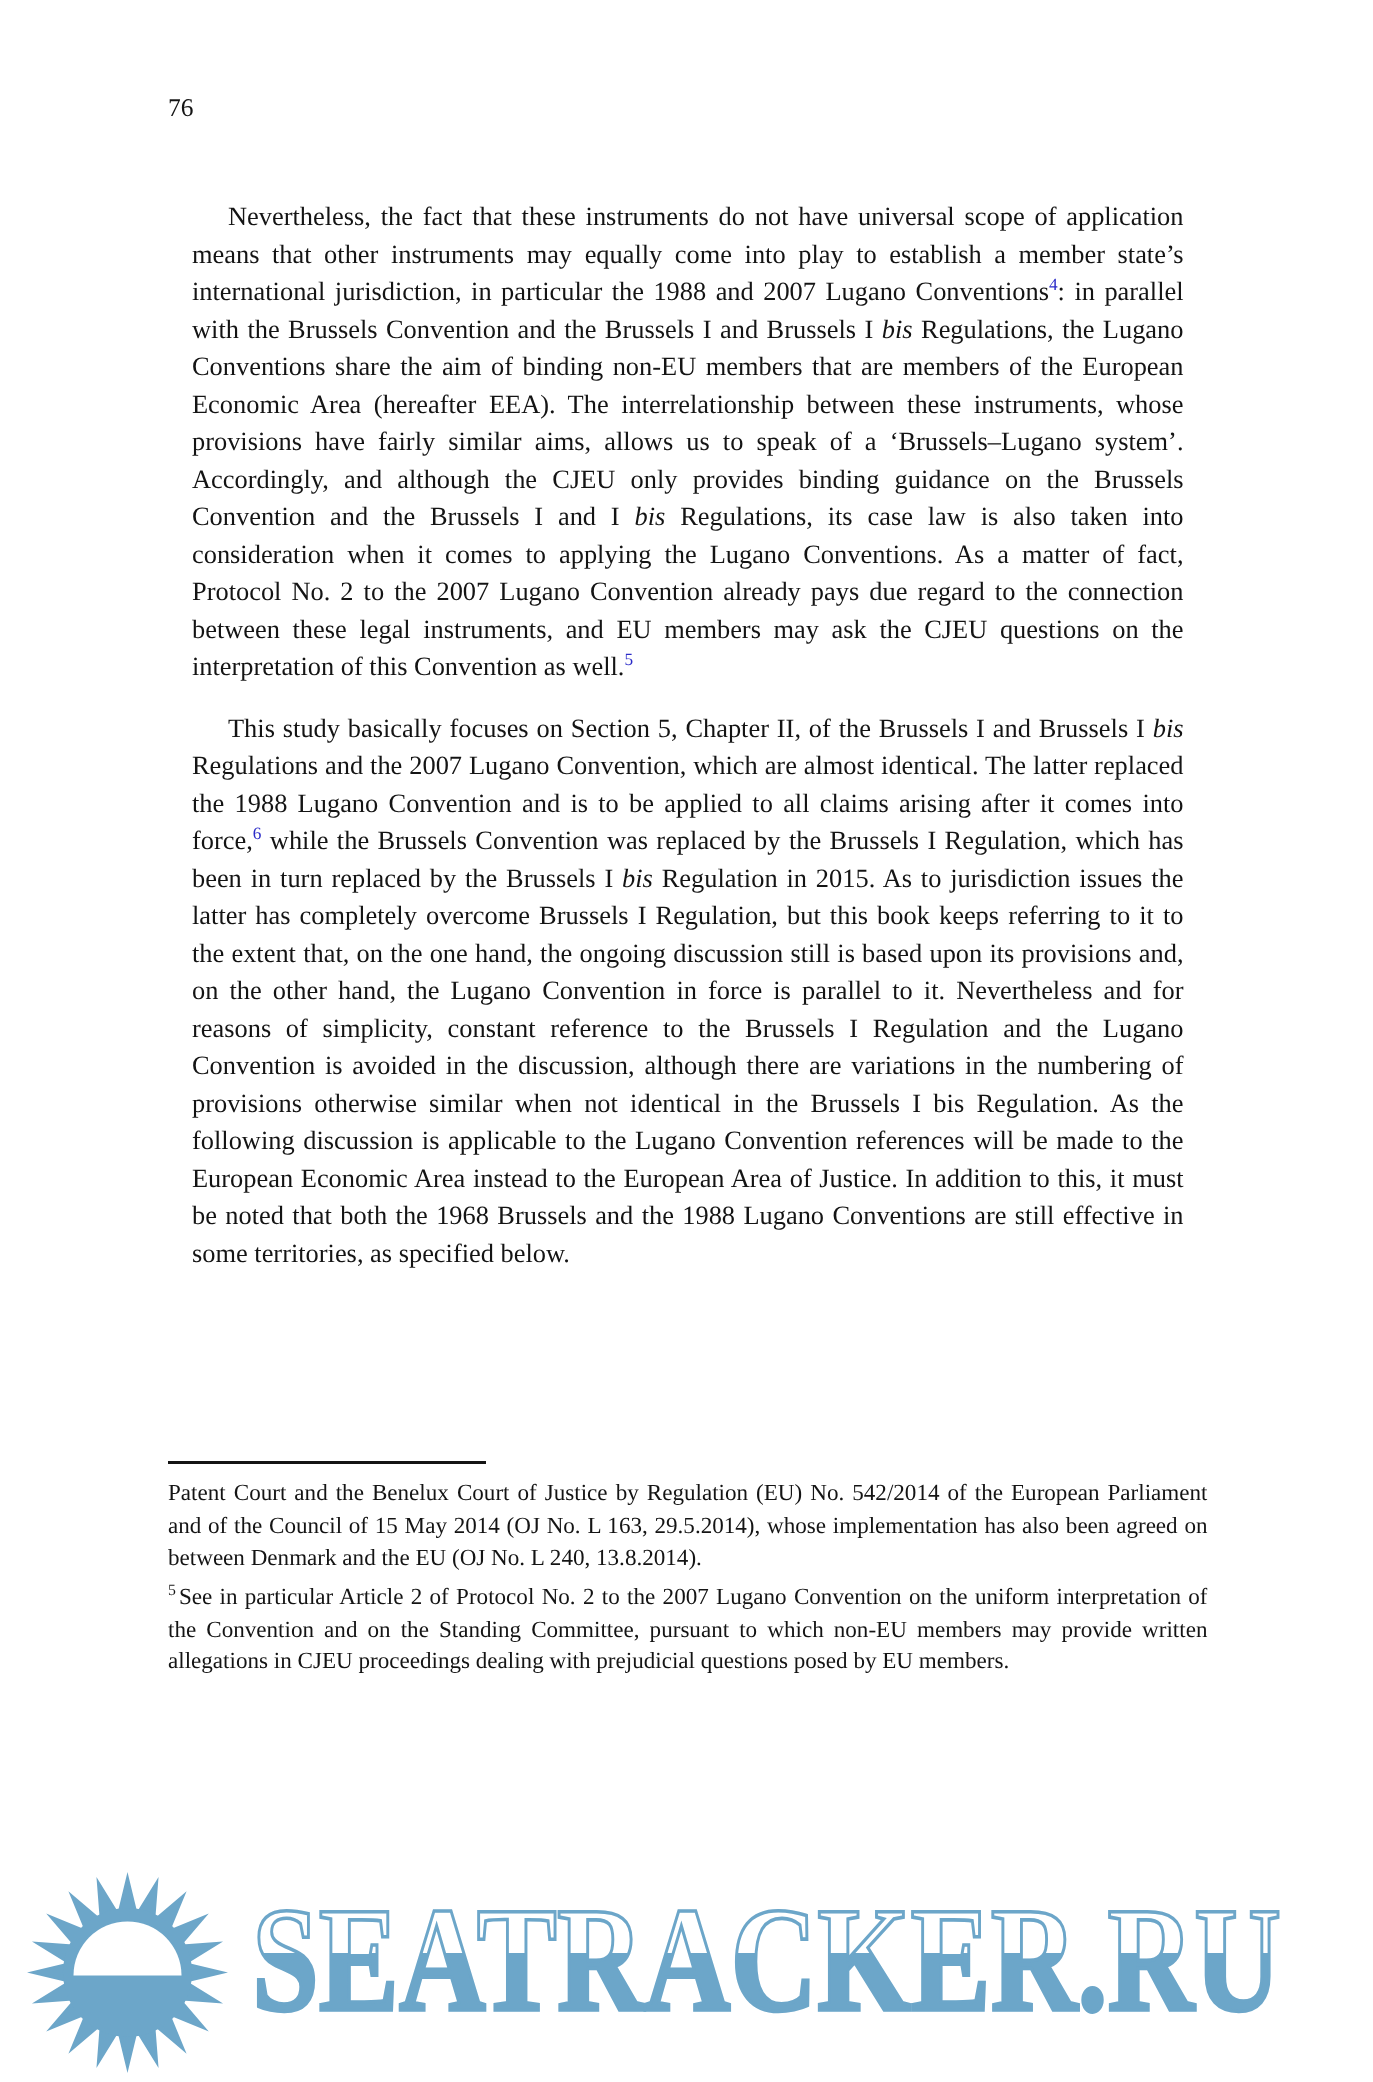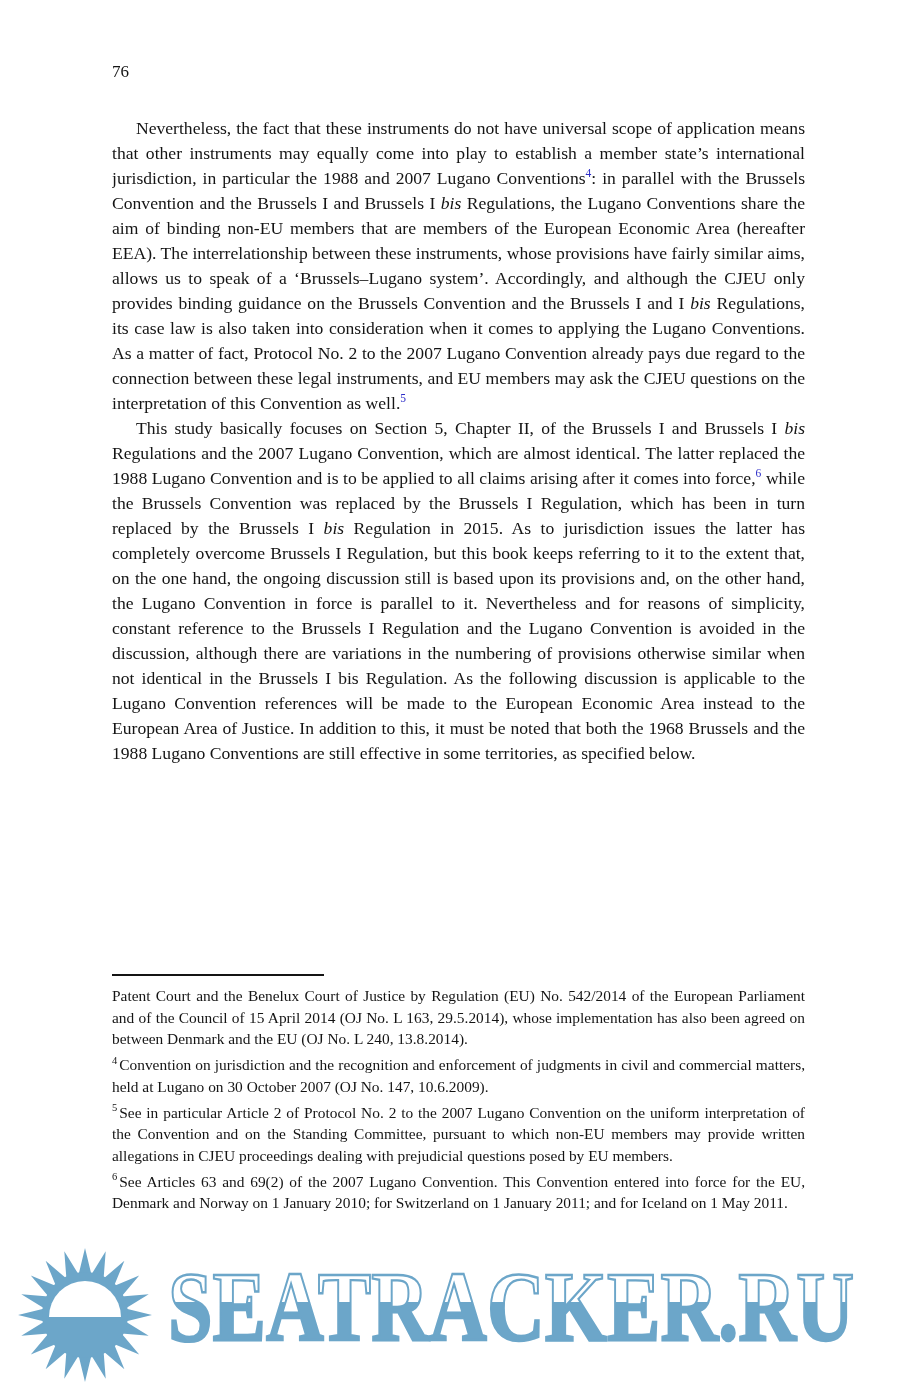--- a/index.html
+++ b/index.html
@@ -14,21 +14,21 @@
     display:flex;justify-content:space-between;align-items:center;
     font-size:17px;
   }
   .running-head{white-space:nowrap;}
   .chapter-num{margin-right:15px;}
   
   .bodytext{
     position:absolute;top:116px;left:112px;width:693px;height:848px;
     font-size:17.6px;line-height:25px;text-align:justify;overflow:hidden;
   }
-  .bodytext p{margin:0;text-indent:24px;}
+  .bodytext p{margin:16px;text-indent:24px;}
   sup.fn-ref{
     color:var(--ref-blue,#2b2bc8);
     font-size:11.5px;line-height:0;vertical-align:super;
   }
   
   .fn-sep{
     position:absolute;top:974px;left:112px;width:212px;height:0;
     border-top:2px solid #141414;
   }
   .footnotes{
@@ -58,24 +58,22 @@
   </div>
 
   <div class="bodytext">
     <p><span>Nevertheless, the fact that these instruments do not have universal scope of application means that other instruments may equally come into play to establish a member state’s international jurisdiction, in particular the 1988 and 2007 Lugano Conventions</span><sup class="fn-ref">4</sup><span>: in parallel with the Brussels Convention and the Brussels I and Brussels I </span><i>bis</i><span> Regulations, the Lugano Conventions share the aim of binding non-EU members that are members of the European Economic Area (hereafter EEA). The interrelationship between these instruments, whose provisions have fairly similar aims, allows us to speak of a ‘Brussels–Lugano system’. Accordingly, and although the CJEU only provides binding guidance on the Brussels Convention and the Brussels I and I </span><i>bis</i><span> Regulations, its case law is also taken into consideration when it comes to applying the Lugano Conventions. As a matter of fact, Protocol No. 2 to the 2007 Lugano Convention already pays due regard to the connection between these legal instruments, and EU members may ask the CJEU questions on the interpretation of this Convention as well.</span><sup class="fn-ref">5</sup></p>
     <p><span>This study basically focuses on Section 5, Chapter II, of the Brussels I and Brussels I </span><i>bis</i><span> Regulations and the 2007 Lugano Convention, which are almost identical. The latter replaced the 1988 Lugano Convention and is to be applied to all claims arising after it comes into force,</span><sup class="fn-ref">6</sup><span> while the Brussels Convention was replaced by the Brussels I Regulation, which has been in turn replaced by the Brussels I </span><i>bis</i><span> Regulation in 2015. As to jurisdiction issues the latter has completely overcome Brussels I Regulation, but this book keeps referring to it to the extent that, on the one hand, the ongoing discussion still is based upon its provisions and, on the other hand, the Lugano Convention in force is parallel to it. Nevertheless and for reasons of simplicity, constant reference to the Brussels I Regulation and the Lugano Convention is avoided in the discussion, although there are variations in the numbering of provisions otherwise similar when not identical in the Brussels I bis Regulation. As the following discussion is applicable to the Lugano Convention references will be made to the European Economic Area instead to the European Area of Justice. In addition to this, it must be noted that both the 1968 Brussels and the 1988 Lugano Conventions are still effective in some territories, as specified below.</span></p>
   </div>
 
   <div class="fn-sep"></div>
 
   <div class="footnotes">
-    <p>Patent Court and the Benelux Court of Justice by Regulation (EU) No. 542/2014 of the European Parliament and of the Council of 15 April 2014 (OJ No. L 163, 29.5.2014), whose implementation has also been agreed on between Denmark and the EU (OJ No. L 240, 13.8.2014).</p>
-    <p><sup class="fn-marker">4</sup><span>Convention on jurisdiction and the recognition and enforcement of judgments in civil and commercial matters, held at Lugano on 30 October 2007 (OJ No. 147, 10.6.2009).</span></p>
+    <p>Patent Court and the Benelux Court of Justice by Regulation (EU) No. 542/2014 of the European Parliament and of the Council of 15 May 2014 (OJ No. L 163, 29.5.2014), whose implementation has also been agreed on between Denmark and the EU (OJ No. L 240, 13.8.2014).</p>
     <p><sup class="fn-marker">5</sup><span>See in particular Article 2 of Protocol No. 2 to the 2007 Lugano Convention on the uniform interpretation of the Convention and on the Standing Committee, pursuant to which non-EU members may provide written allegations in CJEU proceedings dealing with prejudicial questions posed by EU members.</span></p>
-    <p><sup class="fn-marker">6</sup><span>See Articles 63 and 69(2) of the 2007 Lugano Convention. This Convention entered into force for the EU, Denmark and Norway on 1 January 2010; for Switzerland on 1 January 2011; and for Iceland on 1 May 2011.</span></p>
   </div>
 
   <div class="watermark">
     <svg width="142" height="142" viewBox="-71 -71 142 142">
       <polygon points="0.0,-67.0 6.4,-40.5 20.7,-63.7 18.6,-36.5 39.4,-54.2 29.0,-29.0 54.2,-39.4 36.5,-18.6 63.7,-20.7 40.5,-6.4 67.0,-0.0 40.5,6.4 63.7,20.7 36.5,18.6 54.2,39.4 29.0,29.0 39.4,54.2 18.6,36.5 20.7,63.7 6.4,40.5 0.0,67.0 -6.4,40.5 -20.7,63.7 -18.6,36.5 -39.4,54.2 -29.0,29.0 -54.2,39.4 -36.5,18.6 -63.7,20.7 -40.5,6.4 -67.0,0.0 -40.5,-6.4 -63.7,-20.7 -36.5,-18.6 -54.2,-39.4 -29.0,-29.0 -39.4,-54.2 -18.6,-36.5 -20.7,-63.7 -6.4,-40.5" style="fill:var(--wm-blue,#6ca6c9)"></polygon>
       <circle cx="0" cy="0" r="43" style="fill:var(--wm-blue,#6ca6c9)"></circle>
       <path d="M -36 2 A 36 36 0 0 1 36 2 Z" fill="#ffffff"></path>
     </svg>
     <svg class="wm-text-svg" width="692" height="108" viewBox="0 0 692 108">
       <defs>

